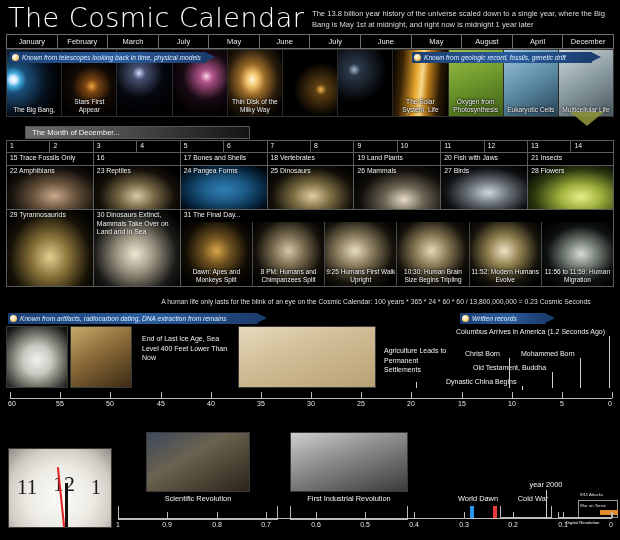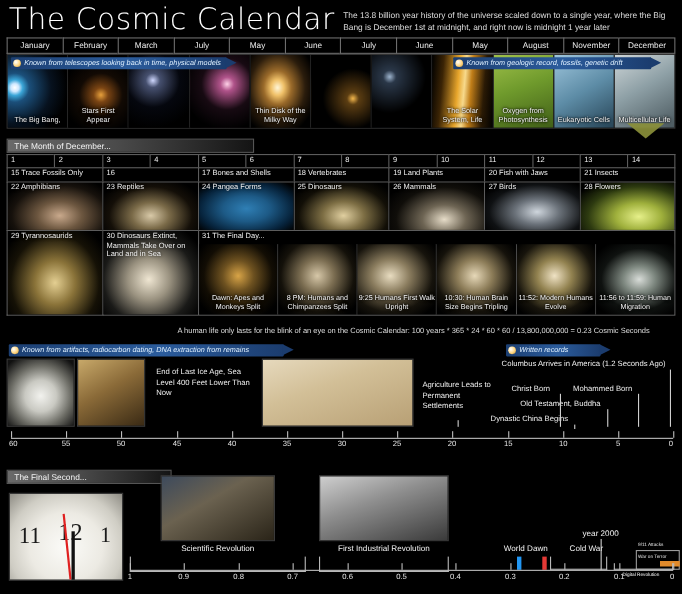--- a/index.html
+++ b/index.html
@@ -73,20 +73,21 @@
   #ribbon-geologic { left: 412px; top: 52px; width: 180px; }
   #ribbon-artifacts { left: 8px; top: 313px; width: 250px; }
   #ribbon-written { left: 460px; top: 313px; width: 86px; }
 
   
   .seclabel {
     position: absolute; height: 13px; display: flex; align-items: center;
     padding-left: 6px; font-size: 7.6px; color: #f2f2f2;
     background: linear-gradient(90deg, #6a6a6a 0%, #4a4a4a 45%, #141414 100%);
     border: 1px solid #555;
+    margin-left: 19px;
   }
   #sec-december { left: 6px; top: 126px; width: 225px; }
   #sec-final-minute { left: 6px; top: 296px; width: 150px; }
   #sec-final-second { left: 6px; top: 427px; width: 150px; }
 
   .formula {
     position: absolute; left: 135px; top: 298px; width: 482px;
     font-size: 6.8px; color: #dedede; text-align: center;
   }
 
@@ -177,34 +178,34 @@
 
   .tiny { font-size: 4.3px; color: #e2e2e2; white-space: nowrap; }
   .tinybox { position: absolute; border: 1px solid #9a9a9a; }
 </style>
 </head>
 <body>
 
 <div id="page">
 
   <div class="title">The Cosmic Calendar</div>
-  <div class="subtitle">The 13.8 billion year history of the universe scaled down to a single year, where the Big Bang is December 1st at midnight, and right now is midnight 1 year later</div>
+  <div class="subtitle">The 13.8 billion year history of the universe scaled down to a single year, where the Big Bang is May 1st at midnight, and right now is midnight 1 year later</div>
 
   <div class="months">
     <div class="month">January</div>
     <div class="month">February</div>
     <div class="month">March</div>
     <div class="month">July</div>
     <div class="month">May</div>
     <div class="month">June</div>
     <div class="month">July</div>
     <div class="month">June</div>
     <div class="month">May</div>
     <div class="month">August</div>
-    <div class="month">November</div>
+    <div class="month">April</div>
     <div class="month">December</div>
   </div>
 
   <div class="strip">
     <div class="scell bigbang">
       <div class="scap">The Big Bang,</div>
     </div>
     <div class="scell stars1">
       <div class="scap">Stars First Appear</div>
     </div>
@@ -429,21 +430,20 @@
     <div class="ticklabel" style="left:261px;top:400px;">35</div>
     <div class="ticklabel" style="left:311px;top:400px;">30</div>
     <div class="ticklabel" style="left:361px;top:400px;">25</div>
     <div class="ticklabel" style="left:411px;top:400px;">20</div>
     <div class="ticklabel" style="left:462px;top:400px;">15</div>
     <div class="ticklabel" style="left:512px;top:400px;">10</div>
     <div class="ticklabel" style="left:562px;top:400px;">5</div>
     <div class="ticklabel" style="left:610px;top:400px;">0</div>
   </div>
 
-  <div class="seclabel" id="sec-final-second">The Final Second...</div>
 
   <div class="fs-img" id="fs-clock">
     <div style="position:absolute;left:8px;top:26px;font-size:21px;color:#1a1a1a;font-family:'Liberation Serif',serif;">11</div>
     <div style="position:absolute;left:44px;top:22px;font-size:22px;color:#1a1a1a;font-family:'Liberation Serif',serif;">12</div>
     <div style="position:absolute;left:82px;top:27px;font-size:20px;color:#1a1a1a;font-family:'Liberation Serif',serif;">1</div>
     <div style="position:absolute;left:51px;top:18px;width:2px;height:60px;background:#e02020;transform:rotate(-6deg);"></div>
     <div style="position:absolute;left:56px;top:34px;width:3px;height:46px;background:#111;"></div>
   </div>
 
   <div class="fs-img" id="fs-sci"></div>

